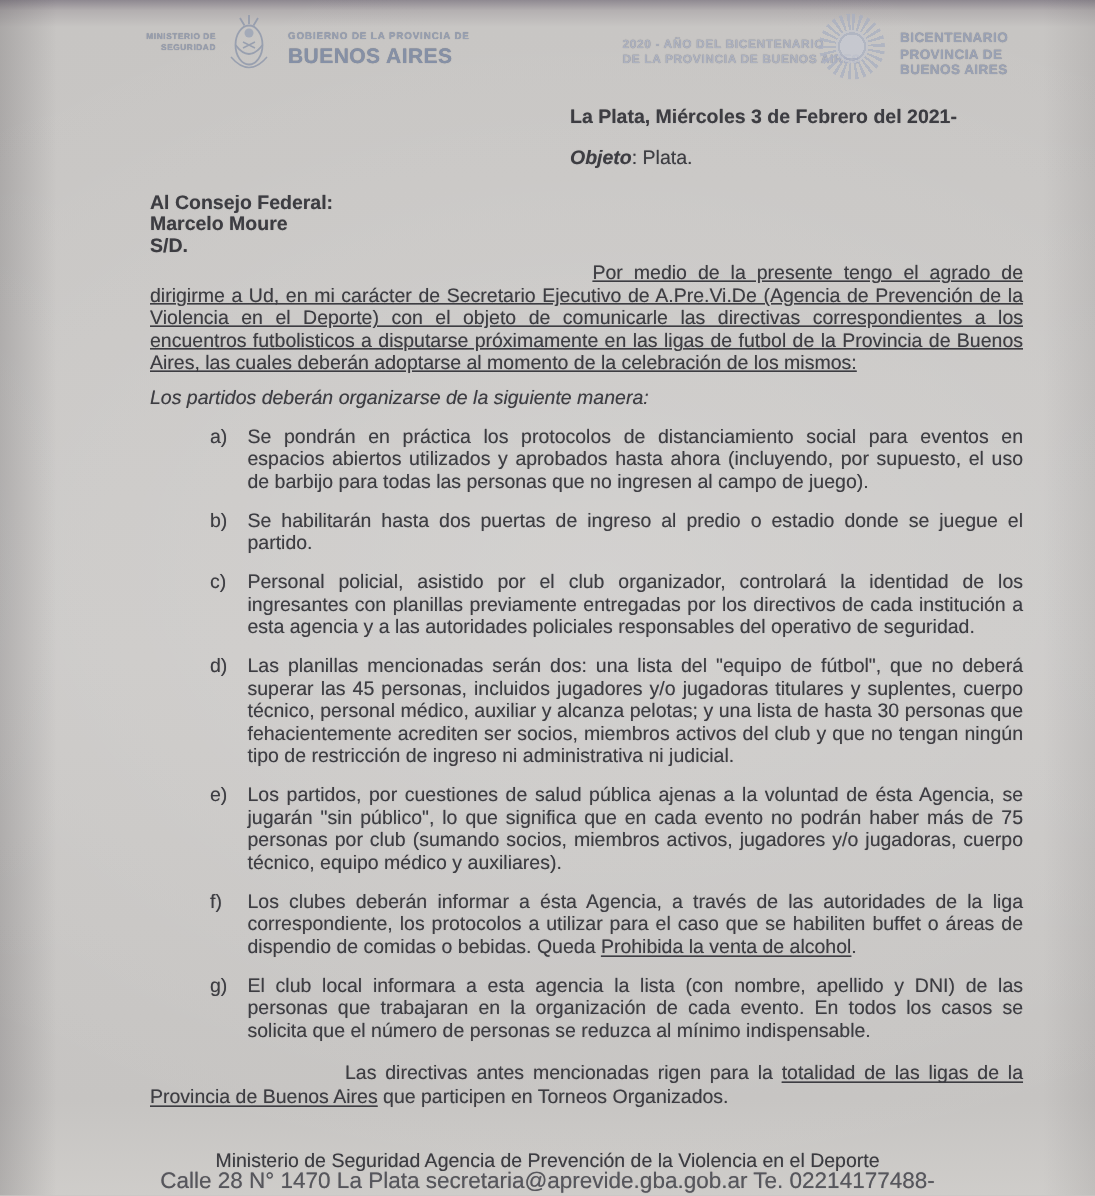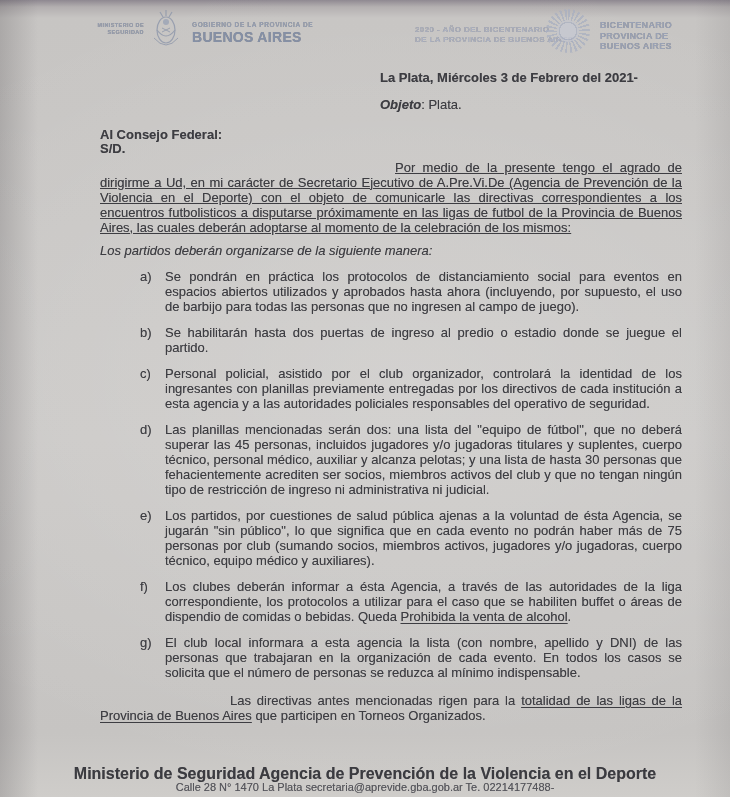--- a/index.html
+++ b/index.html
@@ -58,22 +58,22 @@
   .intro{margin-top:3px;text-indent:295px;text-align:justify;line-height:15px;text-decoration:underline;}
   .list-intro{margin-top:8px;line-height:15px;font-style:italic;}
   .item{display:flex;margin:11px 0 0 40px;}
   .item .ltr{flex:none;width:25px;line-height:15px;}
   .item .txt{flex:1;text-align:justify;line-height:15px;}
   .closing{margin-top:13px;text-indent:130px;text-align:justify;line-height:15.5px;}
   u{text-underline-offset:2px;}
 
   
   .footer{position:absolute;left:0;right:0;bottom:3px;text-align:center;}
-  .footer .f1{font-weight:bold;font-size:16px;color:#3b3b40;line-height:14px;}
-  .footer .f2{font-size:11px;color:#56565c;line-height:13px;}
+  .footer .f1{font-weight:normal;font-size:13px;color:#3b3b40;line-height:14px;}
+  .footer .f2{font-size:15px;color:#56565c;line-height:13px;}
 </style>
 </head>
 <body>
 
 <div class="photo">
   <div class="doc">
 
     <div class="header">
       <div class="hdr-ministry">
         <div>MINISTERIO DE</div>
@@ -109,20 +109,21 @@
 
     <div class="content">
       <div class="date-line">La Plata, Miércoles 3 de Febrero del 2021-</div>
 
       <div class="subject-line">
         <span class="lbl">Objeto</span><span>: Plata.</span>
       </div>
 
       <div class="recipient">
         <div>Al Consejo Federal:</div>
+        <div>Marcelo Moure</div>
         <div>S/D.</div>
       </div>
 
       <div class="intro">Por medio de la presente tengo el agrado de dirigirme a Ud, en mi carácter de Secretario Ejecutivo de A.Pre.Vi.De (Agencia de Prevención de la Violencia en el Deporte) con el objeto de comunicarle las directivas correspondientes a los encuentros futbolisticos a disputarse próximamente en las ligas de futbol de la Provincia de Buenos Aires, las cuales deberán adoptarse al momento de la celebración de los mismos:</div>
 
       <div class="list-intro">Los partidos deberán organizarse de la siguiente manera:</div>
 
       <div class="item">
         <span class="ltr">a)</span>
         <span class="txt">Se pondrán en práctica los protocolos de distanciamiento social para eventos en espacios abiertos utilizados y aprobados hasta ahora (incluyendo, por supuesto, el uso de barbijo para todas las personas que no ingresen al campo de juego).</span>

